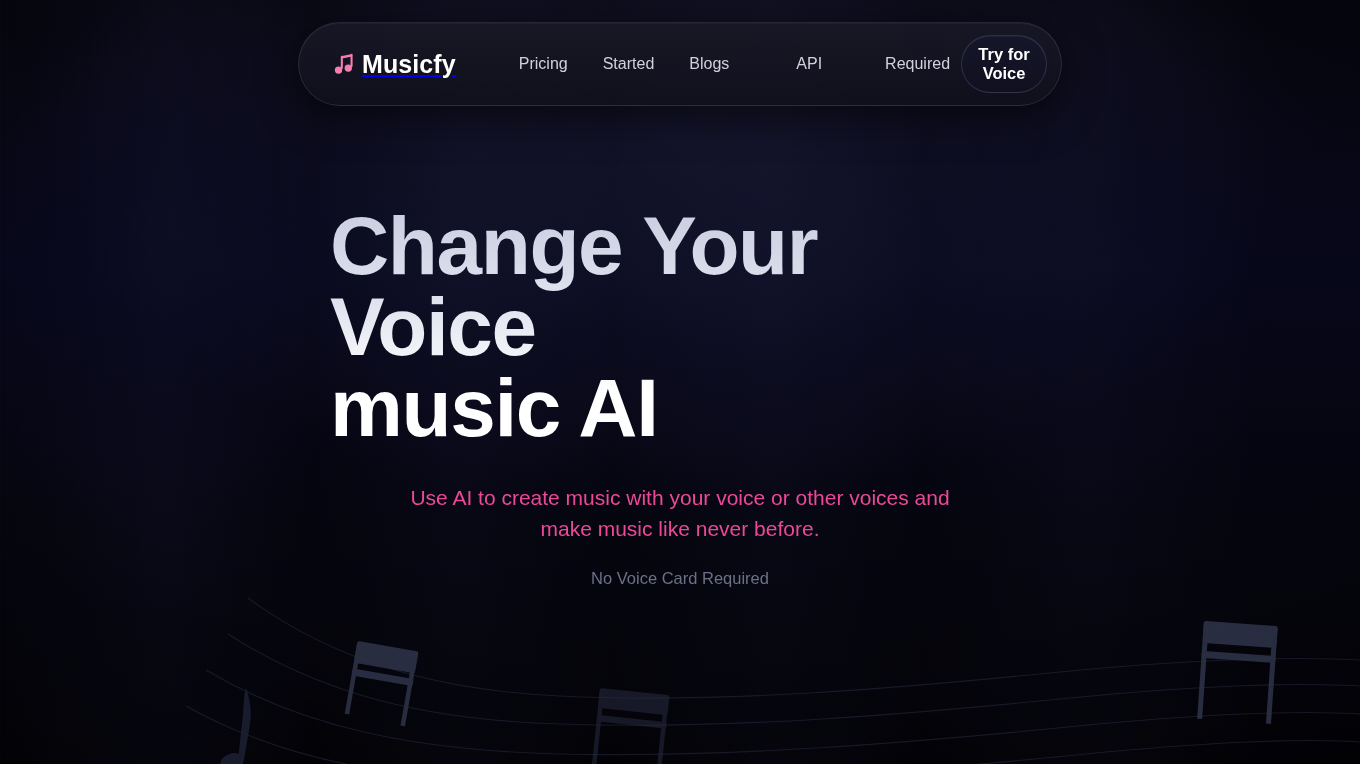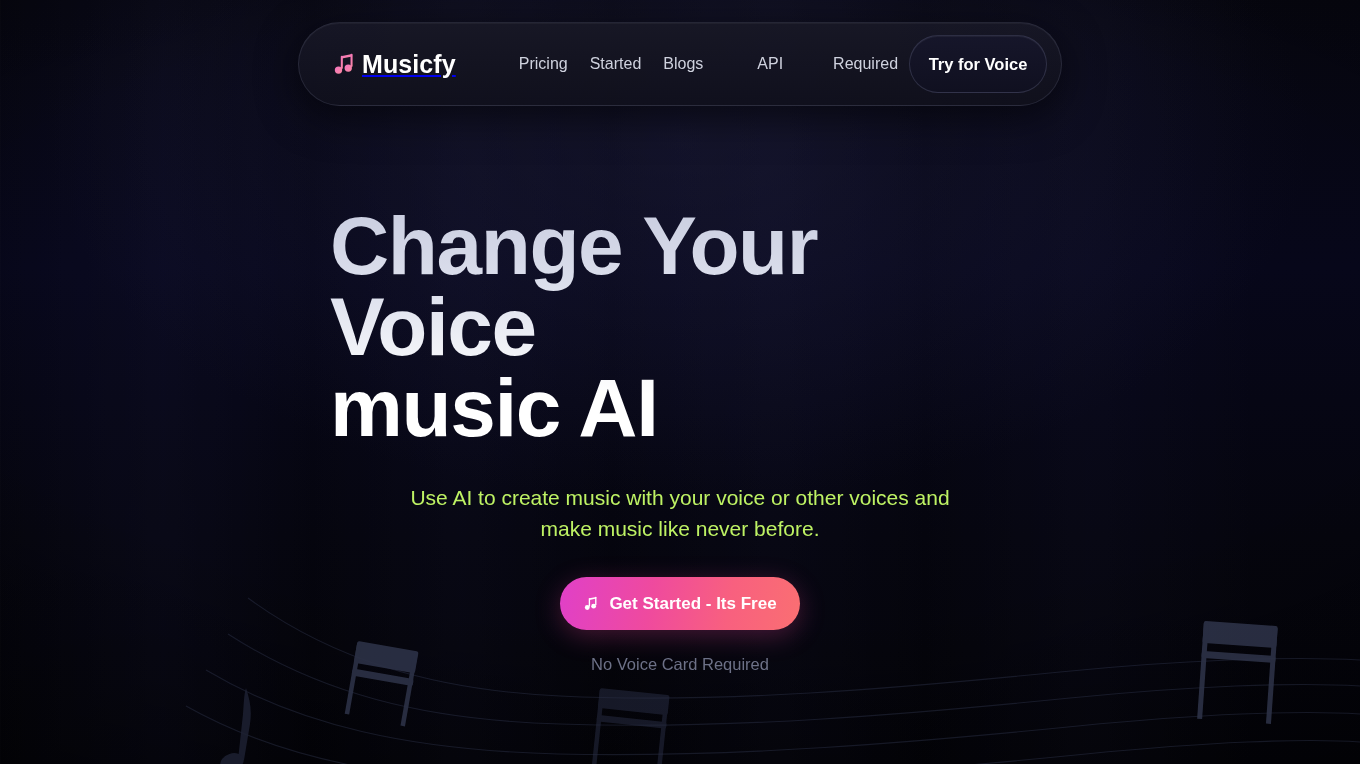--- a/index.html
+++ b/index.html
@@ -69,21 +69,21 @@
     box-shadow:0 10px 40px rgba(0,0,0,.55), inset 0 1px 0 rgba(255,255,255,.04);
     display:flex; align-items:center;
     padding:0 14px 0 33px;
   }
   .brand{ display:flex; align-items:center; gap:4px; }
   .brand-icon{ width:26px; height:26px; display:block; }
   .brand-name{
     color:#ffffff; font-size:25px; font-weight:700; letter-spacing:.1px;
   }
   .nav-links{
-    display:flex; align-items:center; margin-left:52px; gap:0;
+    display:flex; align-items:center; margin-left:52px; gap:13px;
   }
   .nav-link{
     color:#cfd2de; font-size:16px; text-decoration:none;
     padding:0 11px; white-space:nowrap;
   }
   .nav-link.wide-left{ margin-left:32px; }
   .nav-link.wide-left2{ margin-left:28px; }
   .try-btn{
     margin-left:auto;
     width:140px; height:58px;
@@ -107,21 +107,21 @@
     width:700px; 
     font-size:82px; line-height:81px; font-weight:700;
     letter-spacing:-1.4px;
     background:linear-gradient(180deg,#c9cde0 0%,#dfe2ee 38%,#ffffff 78%);
     -webkit-background-clip:text; background-clip:text;
     -webkit-text-fill-color:transparent; color:transparent;
   }
   .subtitle{
     margin-top:34px;
     width:560px; text-align:center;
-    color:#bef264; font-size:21px; line-height:31px; font-weight:400;
+    color:#ec4899; font-size:21px; line-height:31px; font-weight:400;
   }
   .cta-btn{
     pointer-events:auto;
     margin-top:33px;
     width:240px; height:53px;
     border-radius:27px; border:0;
     background:linear-gradient(100deg,#e040c8 0%,#ef4a9e 38%,#f8607f 70%,#fa6f72 100%);
     color:#ffffff; font-size:17px; font-weight:700;
     display:flex; align-items:center; justify-content:center; gap:9px;
     cursor:pointer;
@@ -223,27 +223,15 @@
 
 <main class="hero">
 
   <h1 class="headline">
     <span>Change Your Voice</span><br>
     <span>music AI</span>
   </h1>
 
   <p class="subtitle">Use AI to create music with your voice or other voices and make music like never before.</p>
 
-  <button class="cta-btn">
-    <span>
-      <svg class="cta-icon" viewBox="0 0 24 24" fill="#ffffff" xmlns="http://www.w3.org/2000/svg" aria-hidden="true">
-        <path d="M9.2 4.6 L18.6 2.7 V5.0 L9.2 6.9 Z"></path>
-        <rect x="8.1" y="4.4" width="1.9" height="12.2" rx="0.9"></rect>
-        <rect x="17.1" y="2.6" width="1.9" height="12.2" rx="0.9"></rect>
-        <circle cx="6.0" cy="17.6" r="3.4"></circle>
-        <circle cx="15.0" cy="15.8" r="3.4"></circle>
-      </svg>
-    </span>
-    <span>Get Started - Its Free</span>
-  </button>
 
   <div class="nocard">No Voice Card Required</div>
 </main>
 
 </body></html>

